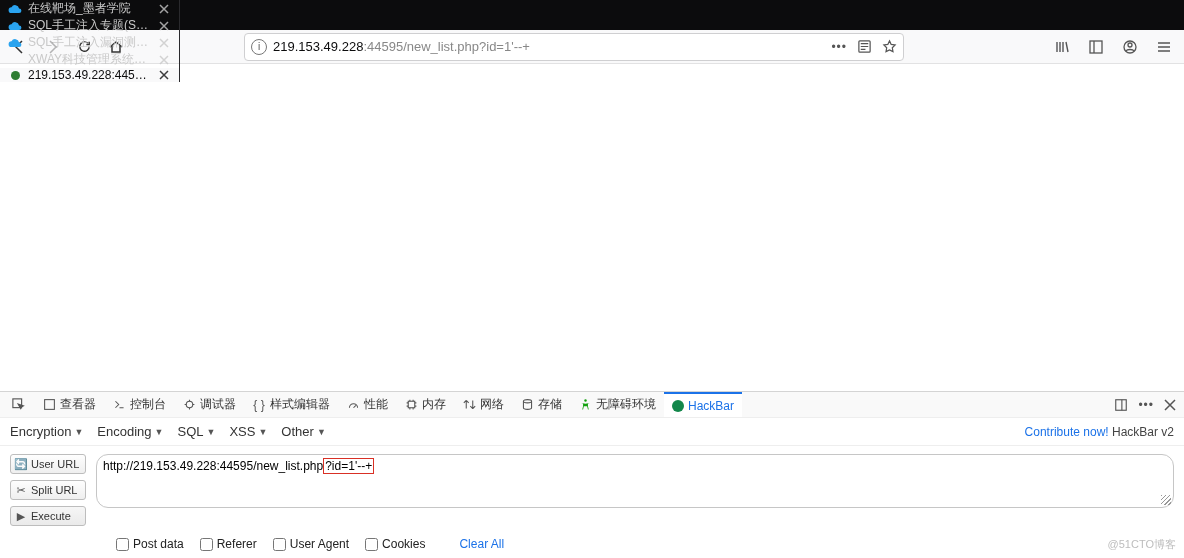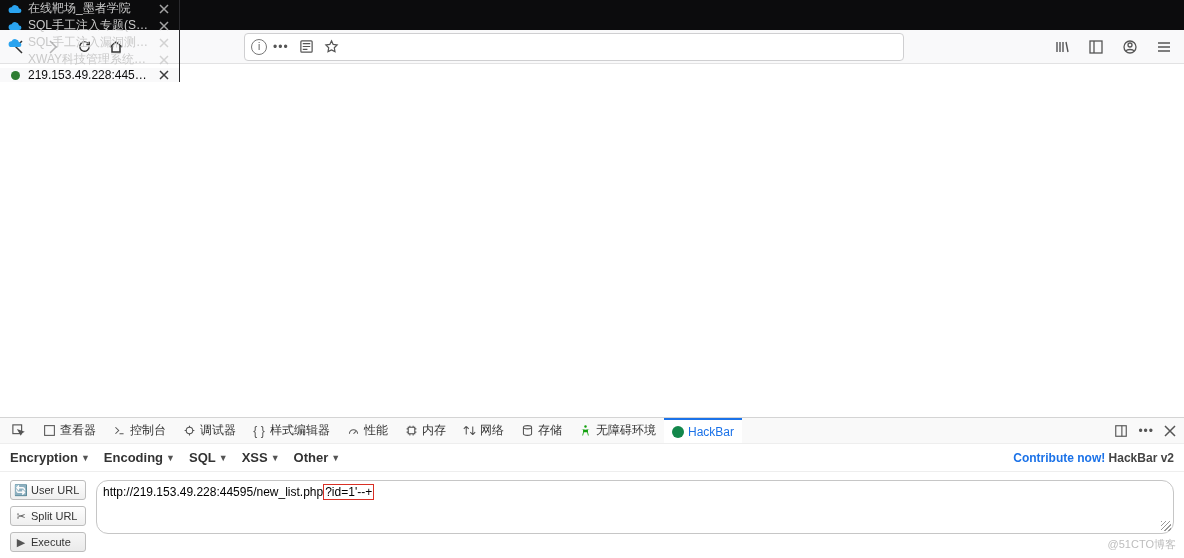--- a/index.html
+++ b/index.html
@@ -38,21 +38,21 @@
   .devtools { border-top:1px solid #d4d4d4; display:flex; flex-direction:column; }
   .dt-tabs { height:26px; background:#f9f9f9; display:flex; align-items:center; font-size:12px; color:#333; border-bottom:1px solid #eee; padding-left:4px;}
   .dt-tab { display:flex; align-items:center; gap:4px; padding:0 8px; height:100%; cursor:default; }
   .dt-tab .ic { width:14px; height:14px; display:inline-flex; align-items:center; justify-content:center; color:#555;}
   .dt-tab.a11y .ic { color:#13a10e; }
   .dt-tab.hackbar { color:#1b72e8; border-top:2px solid #1b72e8; background:#fff; }
   .dt-tab.hackbar .dot16 { width:12px; height:12px; border-radius:50%; background:#13874b; display:inline-block;}
   .dt-right { margin-left:auto; display:flex; align-items:center; gap:10px; padding-right:8px; color:#555;}
 
   
-  .hb-toolbar { height:28px; display:flex; align-items:center; gap:14px; padding:0 10px; font-size:13px; color:#333; border-bottom:1px solid #eee;font-weight:bold;}
+  .hb-toolbar { height:28px; display:flex; align-items:center; gap:14px; padding:0 10px; font-size:13px; color:#333; border-bottom:1px solid #eee;}
   .hb-tool { display:flex; align-items:center; gap:3px; }
   .caret { font-size:9px; color:#555; }
   .hb-right { margin-left:auto; font-size:12px;}
   .hb-right a { color:#1b72e8; text-decoration:none; }
   .hb-right span { color:#444; }
 
   
   .hb-body { display:flex; gap:10px; padding:8px 10px 6px 10px; }
   .hb-left { display:flex; flex-direction:column; gap:6px; }
   .hb-btn { width:76px; height:20px; border:1px solid #bdbdbd; border-radius:3px; background:linear-gradient(#fefefe,#efefef); font-size:11px; display:flex; align-items:center; justify-content:flex-start; gap:4px; padding:0 4px; color:#333; }
@@ -171,20 +171,23 @@
       </svg>
     </div>
   <div class="nav-btn">
       <svg width="16" height="16" viewBox="0 0 16 16" stroke="#333" fill="none" stroke-width="1.5">
         <path d="M2 8l6-5 6 5M4 7v6h8V7"></path>
       </svg>
     </div>
 
   <div class="urlbar">
     <span class="ident">i</span>
+    <div style="flex:1; font-size:13px;">
+      <span class="host">219.153.49.228</span><span class="path">:44595/new_list.php?id=1'--+</span>
+    </div>
     <div class="right-icons">
       <span style="letter-spacing:1px;">•••</span>
       <span>
           <svg width="15" height="15" viewBox="0 0 16 16" stroke="#555" fill="none" stroke-width="1.3">
             <rect x="2" y="2" width="12" height="12" rx="1"></rect>
             <path d="M4 5h8M4 8h8M4 11h5"></path>
           </svg>
         </span>
       <span>
           <svg width="15" height="15" viewBox="0 0 16 16" stroke="#555" fill="none" stroke-width="1.3">
@@ -367,15 +370,34 @@
           <span class="ic">▶</span>
           <span>Execute</span>
         </div>
     </div>
     <div class="hb-url">
       <span class="hb-url-text"><span>http://219.153.49.228:44595/new_list.php</span><span class="hl-box">?id=1'--+</span></span>
       <div class="resize-grip"></div>
     </div>
   </div>
 
+  <div class="hb-opts">
+    <label class="cb">
+        <input type="checkbox" style="">
+        <span>Post data</span>
+      </label>
+    <label class="cb">
+        <input type="checkbox" style="">
+        <span>Referer</span>
+      </label>
+    <label class="cb">
+        <input type="checkbox" style="">
+        <span>User Agent</span>
+      </label>
+    <label class="cb">
+        <input type="checkbox" style="">
+        <span>Cookies</span>
+      </label>
+    <span class="clear">Clear All</span>
+  </div>
 </div>
 
 <div class="watermark">@51CTO博客</div>
 
 </body></html>

